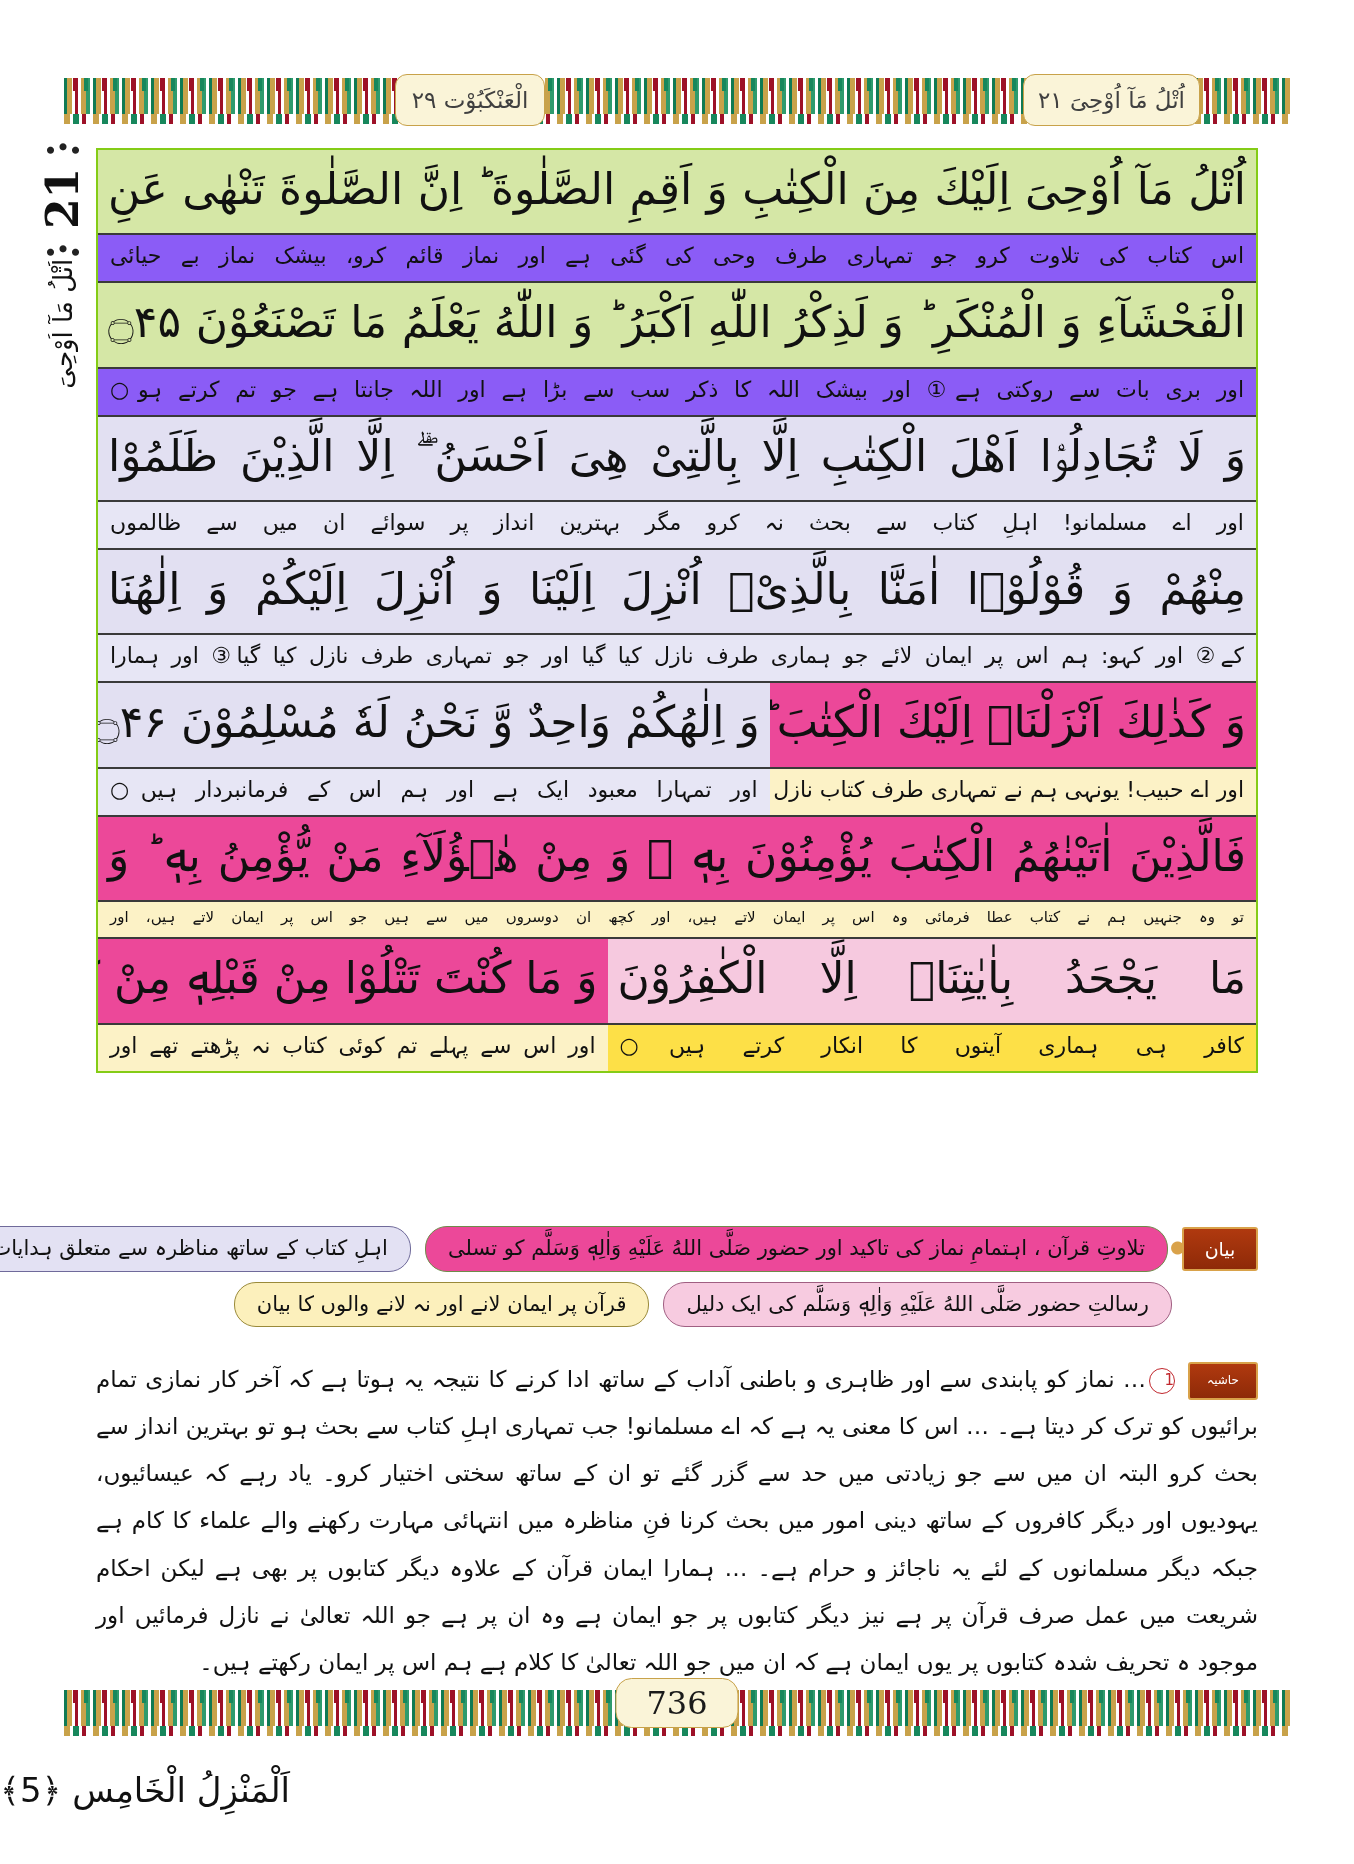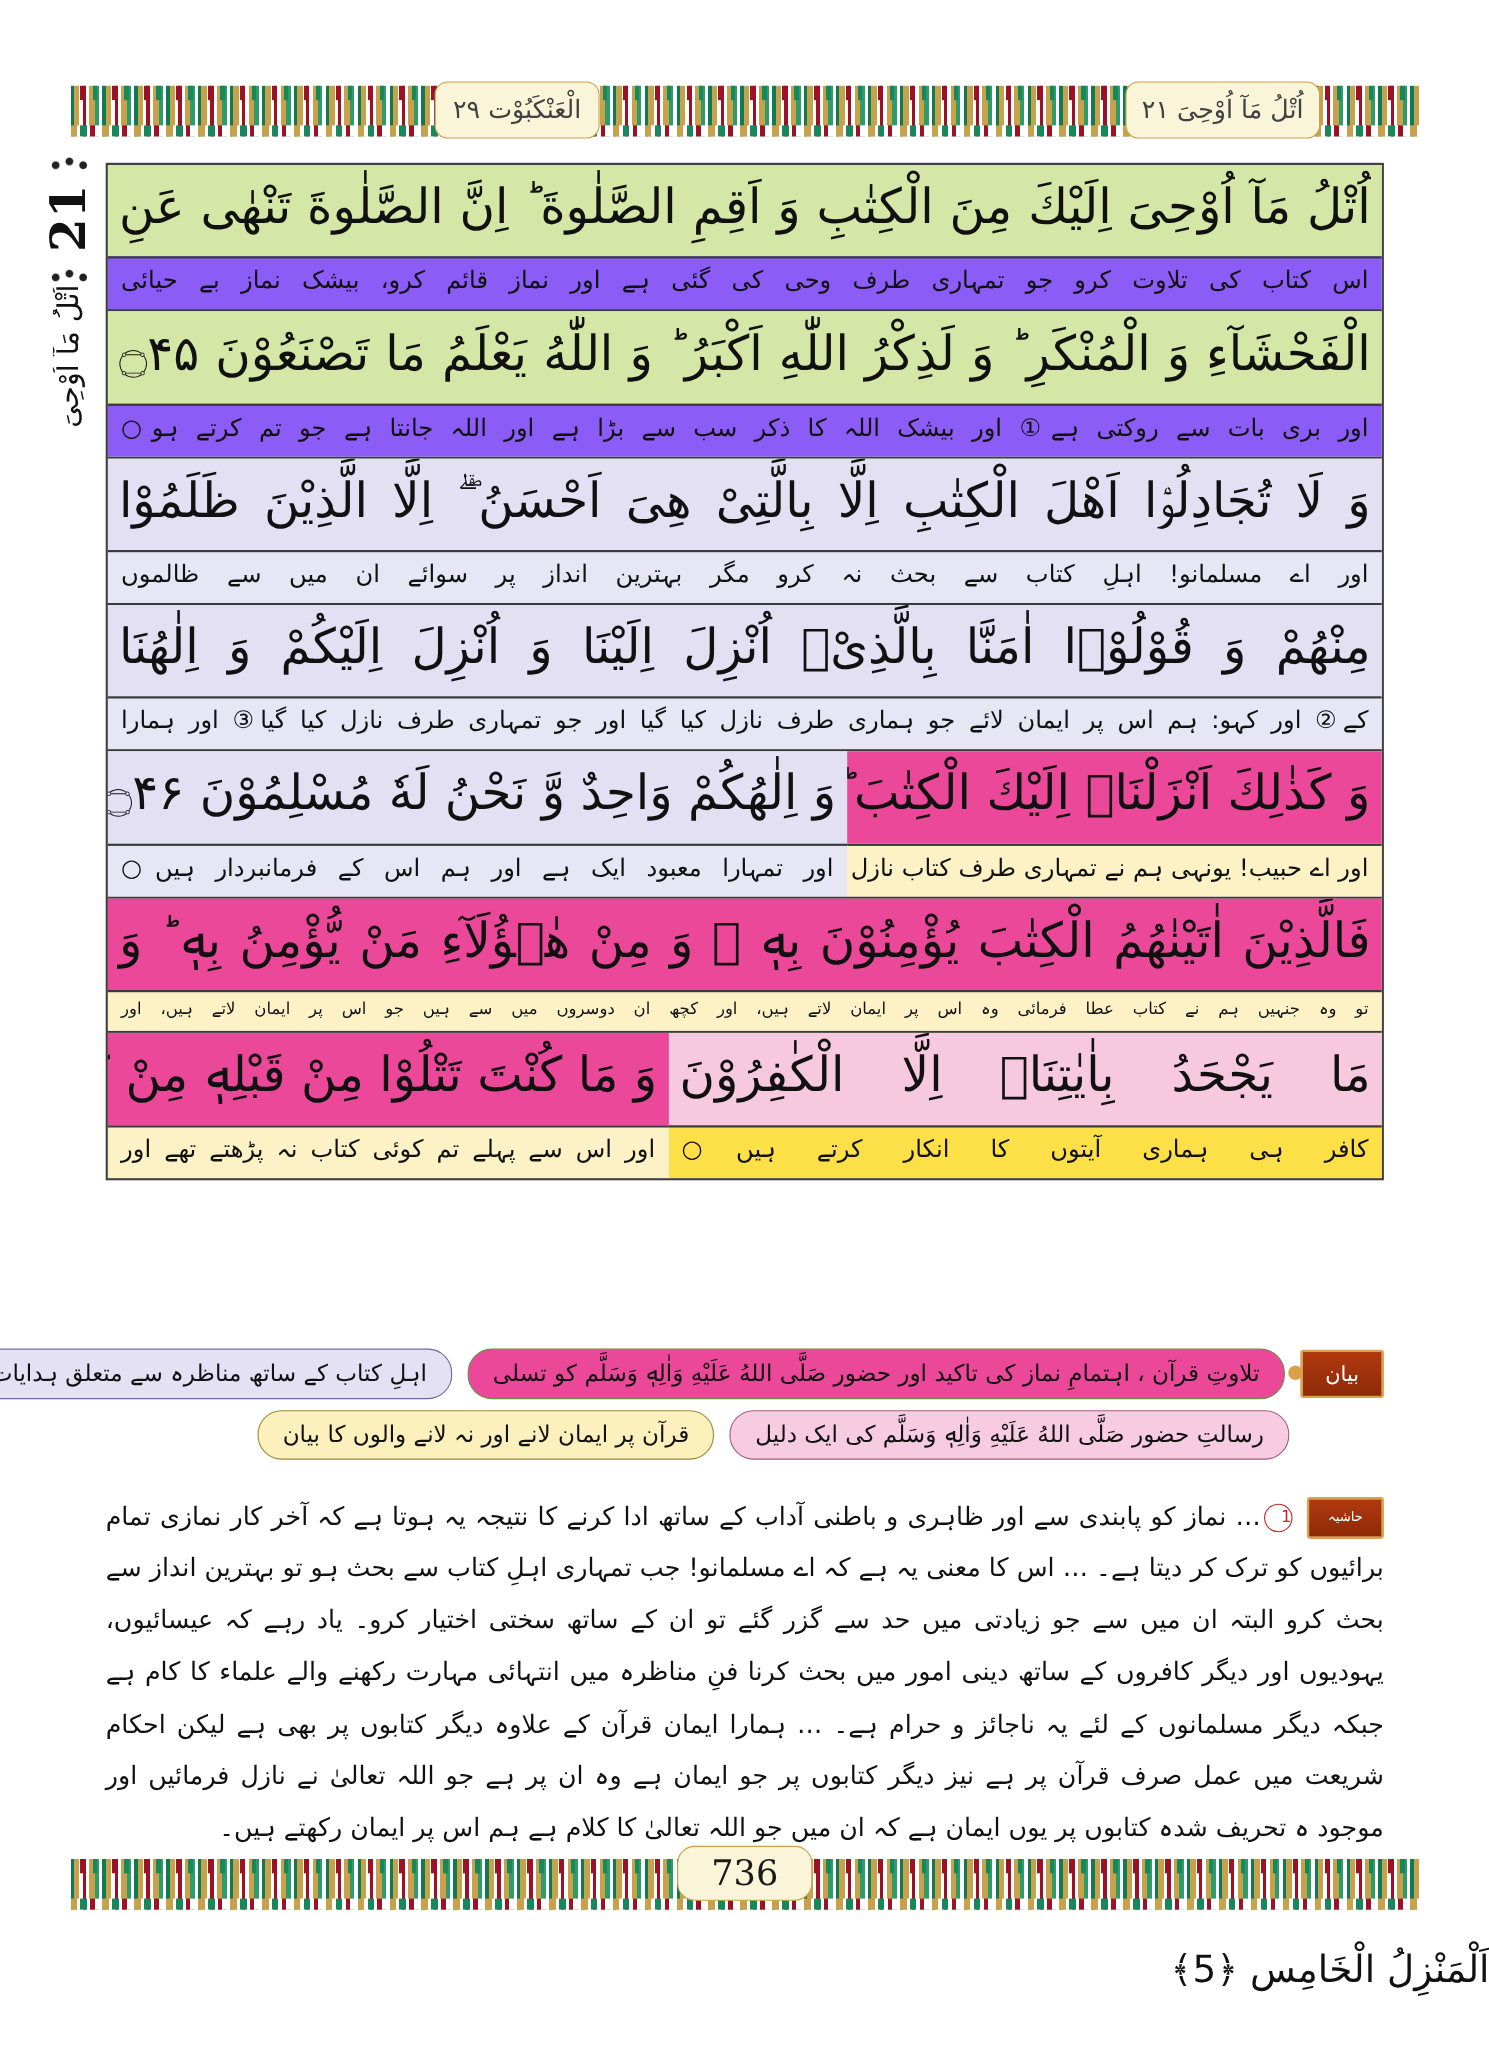--- a/index.html
+++ b/index.html
@@ -83,21 +83,21 @@
   }
   .rail-text{
     writing-mode:vertical-rl;transform:rotate(180deg);
     font-size:26px;color:#111;letter-spacing:1px;height:190px;
     overflow:hidden;
   }
 
   
   .sheet{
     position:absolute;left:96px;right:96px;top:148px;
-    border:2px solid #404040;box-sizing:border-box;
+    border:2px solid #84cc16;box-sizing:border-box;
   }
   .row{display:flex;width:100%;}
   .cell{box-sizing:border-box;overflow:hidden;}
   .ar{
     direction:rtl;text-align:justify;text-align-last:justify;
     font-size:44px;line-height:1.62;color:#111;
     padding:3px 10px 9px 10px;white-space:nowrap;
   }
   .ur{
     direction:rtl;text-align:justify;text-align-last:justify;
@@ -153,21 +153,21 @@
     align-items:center;justify-content:center;color:#fff;font-size:12px;
   }
   .refnum{
     display:inline-block;width:24px;height:24px;line-height:22px;
     border:1.6px solid #c1272d;border-radius:50%;color:#c1272d;
     text-align:center;font-size:15px;margin:0 3px;vertical-align:middle;
     font-family:"DejaVu Sans","Liberation Sans",sans-serif;
   }
 
   .manzil{
-    position:absolute;left:0;right:0;top:1770px;text-align:right;
+    position:absolute;left:0;right:0;top:1770px;text-align:left;
     font-size:34px;color:#111;
   }
 </style>
 </head>
 <body>
 
 <div class="orn-band orn-top">
   <div class="cartouche cart-surah">الْعَنْكَبُوْت ٢٩</div>
   <div class="cartouche cart-juz">اُتْلُ مَآ اُوْحِیَ ٢١</div>
 </div>

